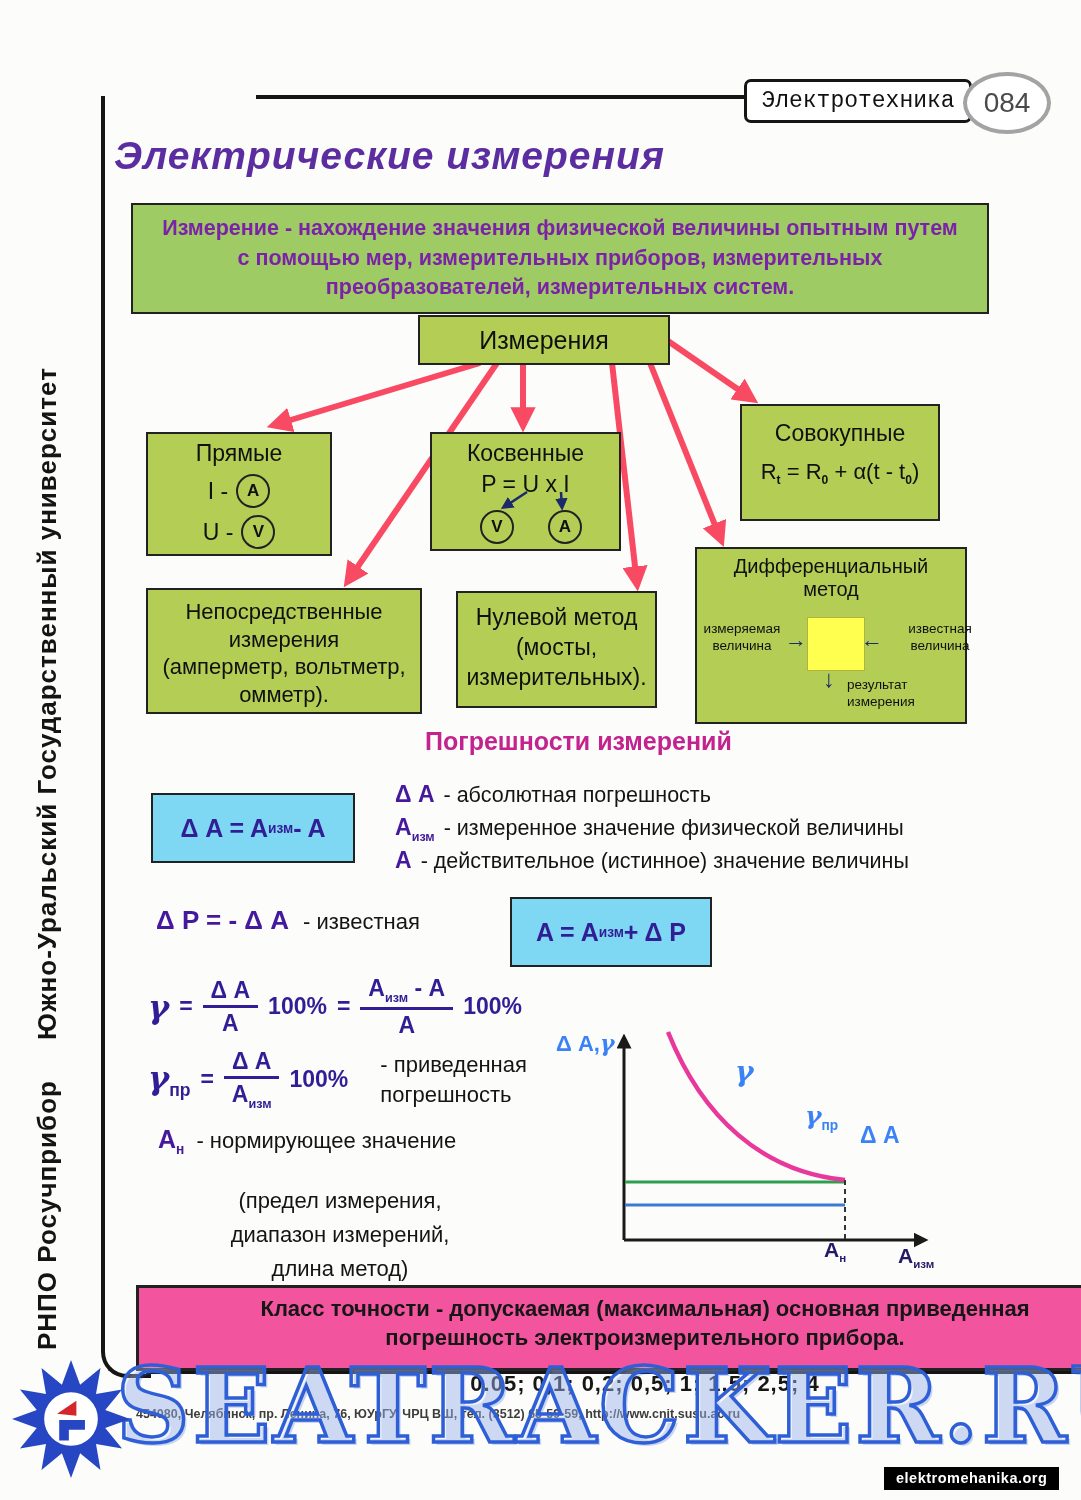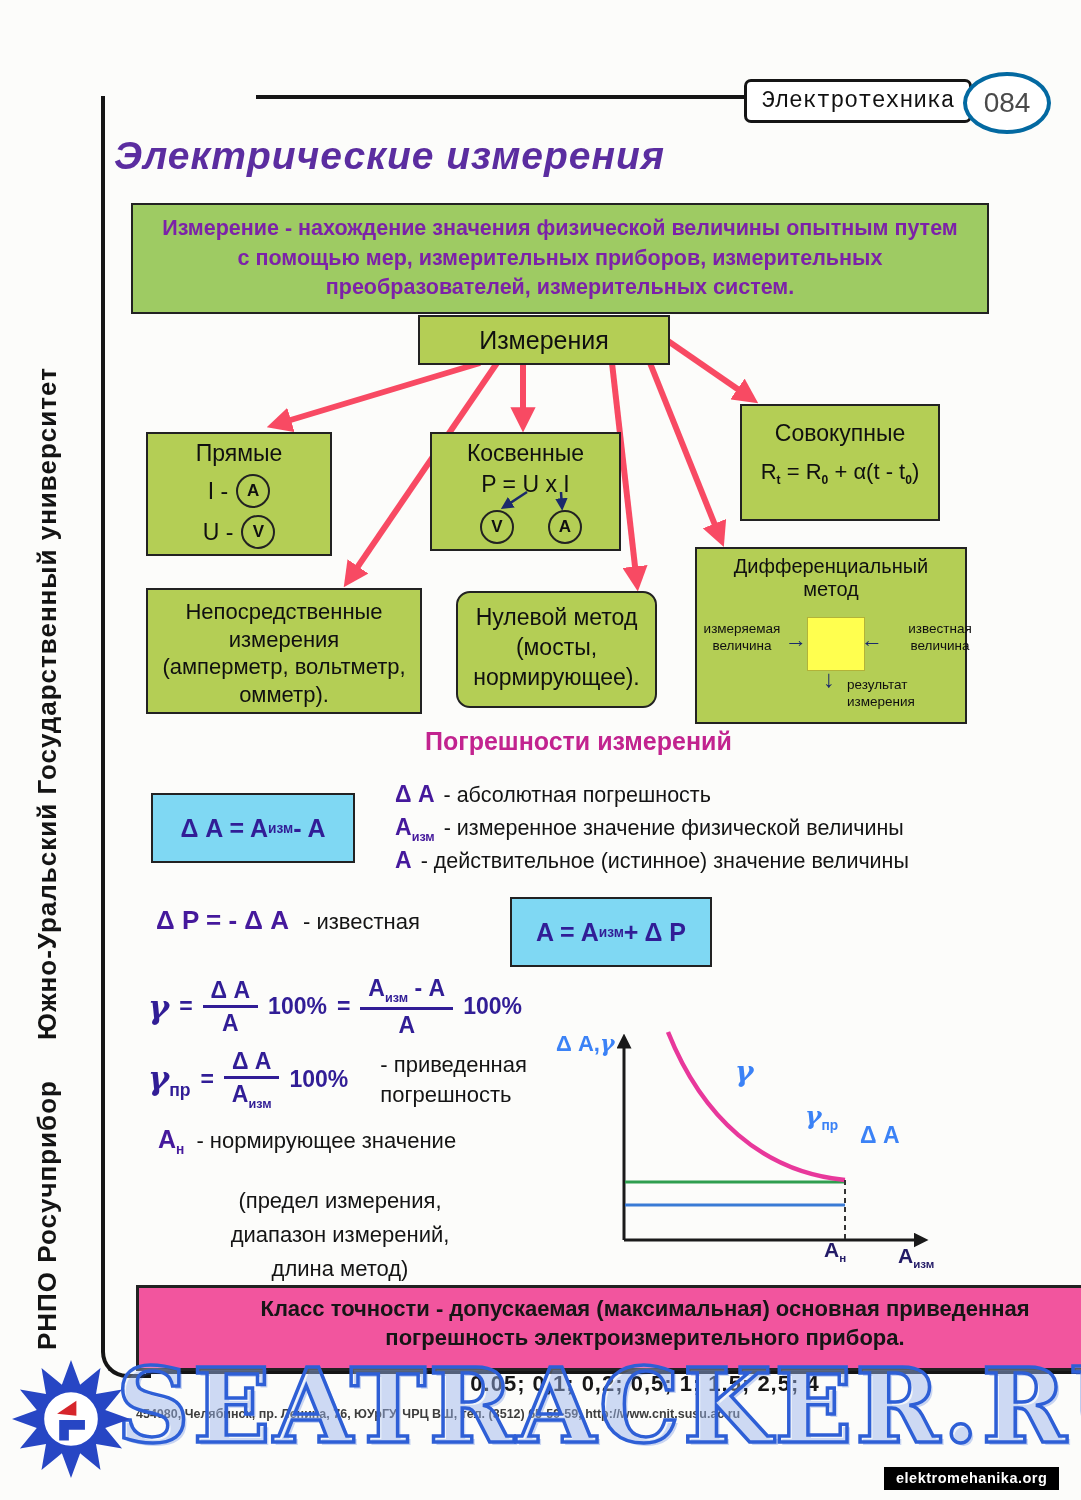--- a/index.html
+++ b/index.html
@@ -10,21 +10,21 @@
   
   #left-line{left:101px;top:96px;width:4px;height:1240px;background:#151515;}
   #left-curve{left:101px;top:1330px;width:46px;height:44px;border-left:4px solid #151515;
               border-bottom:4px solid #151515;border-bottom-left-radius:26px;}
   #bottom-line{left:146px;top:1370px;width:934px;height:4px;background:#151515;}
   #top-line{left:256px;top:95px;width:492px;height:4px;background:#151515;}
 
   
   #series-box{left:744px;top:79px;width:222px;height:38px;border:3px solid #151515;border-radius:7px;
               background:#fff;display:flex;align-items:center;justify-content:center;font-size:23px;z-index:3;font-family:Liberation Mono, monospace;}
-  #page-oval{left:963px;top:72px;width:80px;height:54px;border:4px solid #0369a1;border-radius:50%;
+  #page-oval{left:963px;top:72px;width:80px;height:54px;border:4px solid #a3a3a3;border-radius:50%;
              background:#fff;display:flex;align-items:center;justify-content:center;font-size:28px;
              color:#4a4a4a;font-weight:500;z-index:3;}
   #poster-title{left:114px;top:134px;font-size:39px;font-style:italic;font-weight:bold;color:#5b2da0;letter-spacing:1px;}
 
   
   .vtext{writing-mode:vertical-rl;transform:rotate(180deg);white-space:nowrap;font-weight:600;
          font-size:26px;color:#141414;letter-spacing:1px;}
   #side-univ{left:32px;top:360px;height:680px;display:flex;align-items:center;}
   #side-org{left:32px;top:1055px;height:295px;display:flex;align-items:center;}
 
@@ -35,21 +35,21 @@
 
   
   .fbox{position:absolute;background:#b4ce55;border:2px solid #222;box-sizing:border-box;
         text-align:center;color:#101010;z-index:2;}
   #root-box{left:418px;top:315px;width:252px;height:50px;display:flex;align-items:center;
             justify-content:center;font-size:25px;}
   #box-direct{left:146px;top:432px;width:186px;height:124px;padding-top:6px;font-size:23px;}
   #box-indirect{left:430px;top:432px;width:191px;height:119px;padding-top:6px;font-size:23px;}
   #box-aggregate{left:740px;top:404px;width:200px;height:117px;padding-top:14px;font-size:23px;}
   #box-immediate{left:146px;top:588px;width:276px;height:126px;padding-top:8px;font-size:22px;line-height:1.26;}
-  #box-null{left:456px;top:591px;width:201px;height:117px;padding-top:10px;font-size:23px;line-height:1.3;border-radius:14px;}
+  #box-null{left:456px;top:591px;width:201px;height:117px;padding-top:10px;font-size:23px;line-height:1.3;}
   #box-diff{left:695px;top:547px;width:272px;height:177px;font-size:20px;}
 
   .circle{display:inline-flex;width:30px;height:30px;border:2px solid #222;border-radius:50%;
           align-items:center;justify-content:center;font-size:17px;font-weight:600;background:transparent;}
   .row-c{display:flex;align-items:center;justify-content:center;gap:8px;margin-top:7px;}
   .sb{font-size:0.55em;font-weight:bold;vertical-align:sub;}
 
   #box-indirect .circle{position:absolute;}
   #ind-circle-v{left:48px;top:76px;}
   #ind-circle-a{left:116px;top:76px;}
@@ -204,21 +204,21 @@
   <div class="fbox" id="box-immediate">
     <div>Непосредственные</div>
     <div>измерения</div>
     <div>(амперметр, вольтметр,</div>
     <div>омметр).</div>
   </div>
 
   <div class="fbox" id="box-null">
     <div>Нулевой метод</div>
     <div>(мосты,</div>
-    <div>нормирующее).</div>
+    <div>измерительных).</div>
   </div>
 
   <div class="fbox" id="box-diff">
     <div class="dt1">Дифференциальный</div>
     <div>метод</div>
     <div id="diff-left">
       <div>измеряемая</div>
       <div>величина</div>
     </div>
     <span class="diff-arrow" id="diff-ar">→</span>

